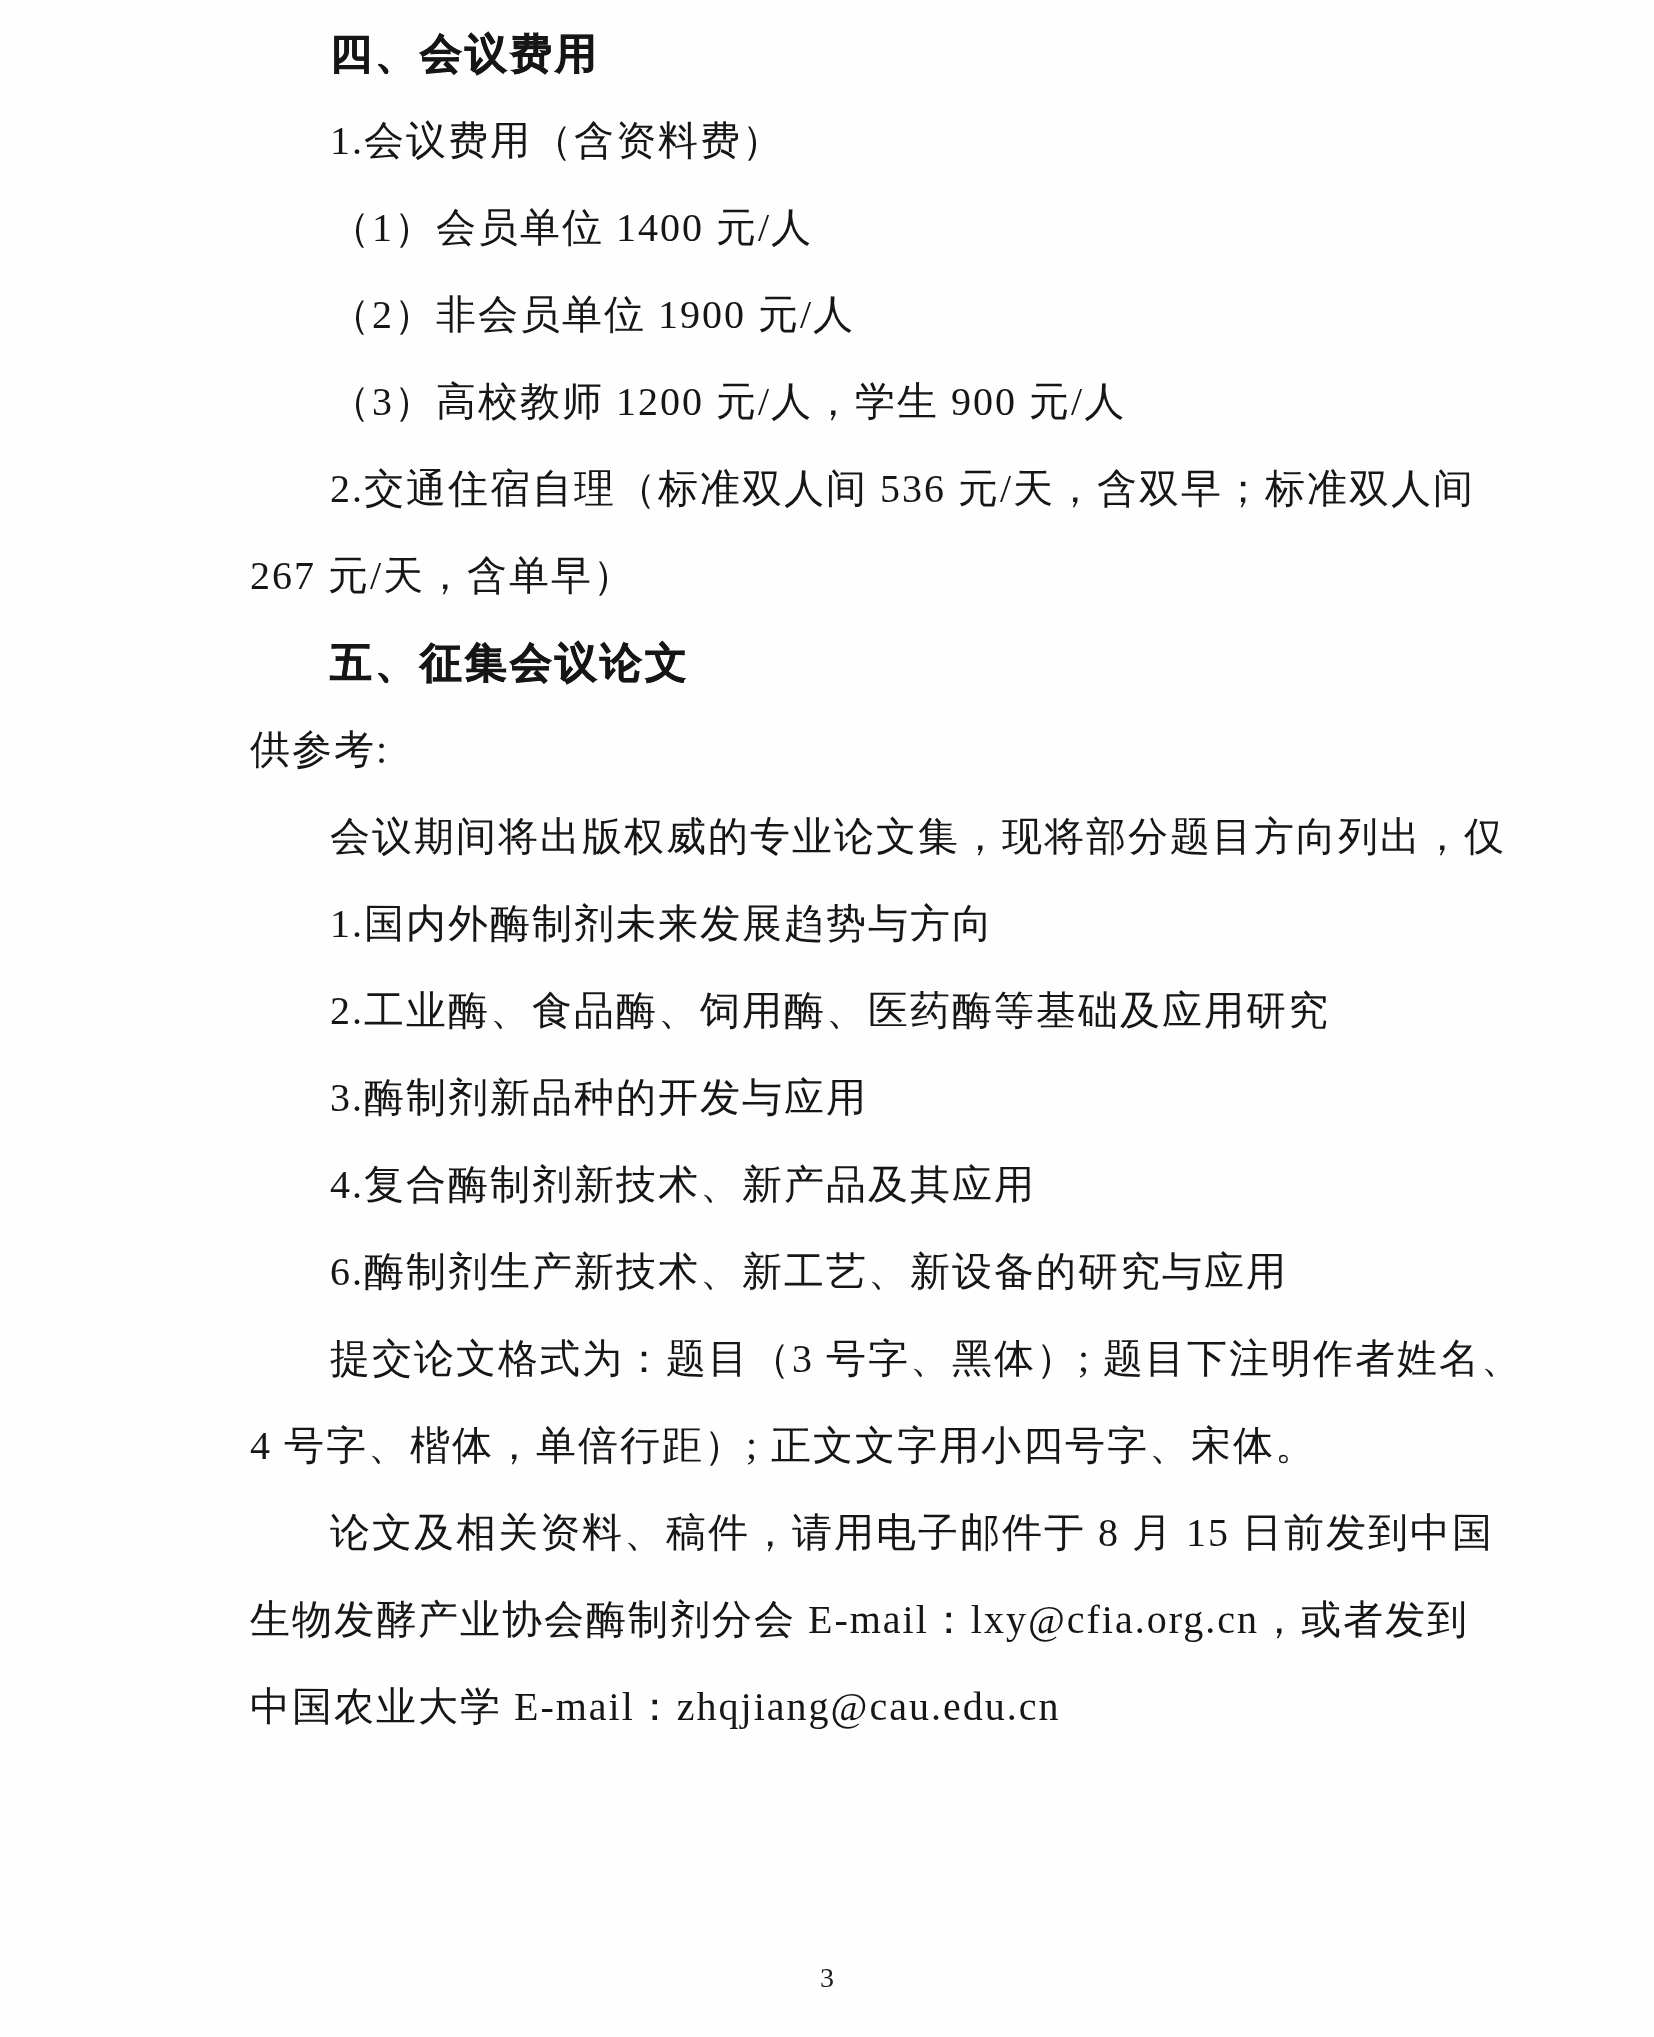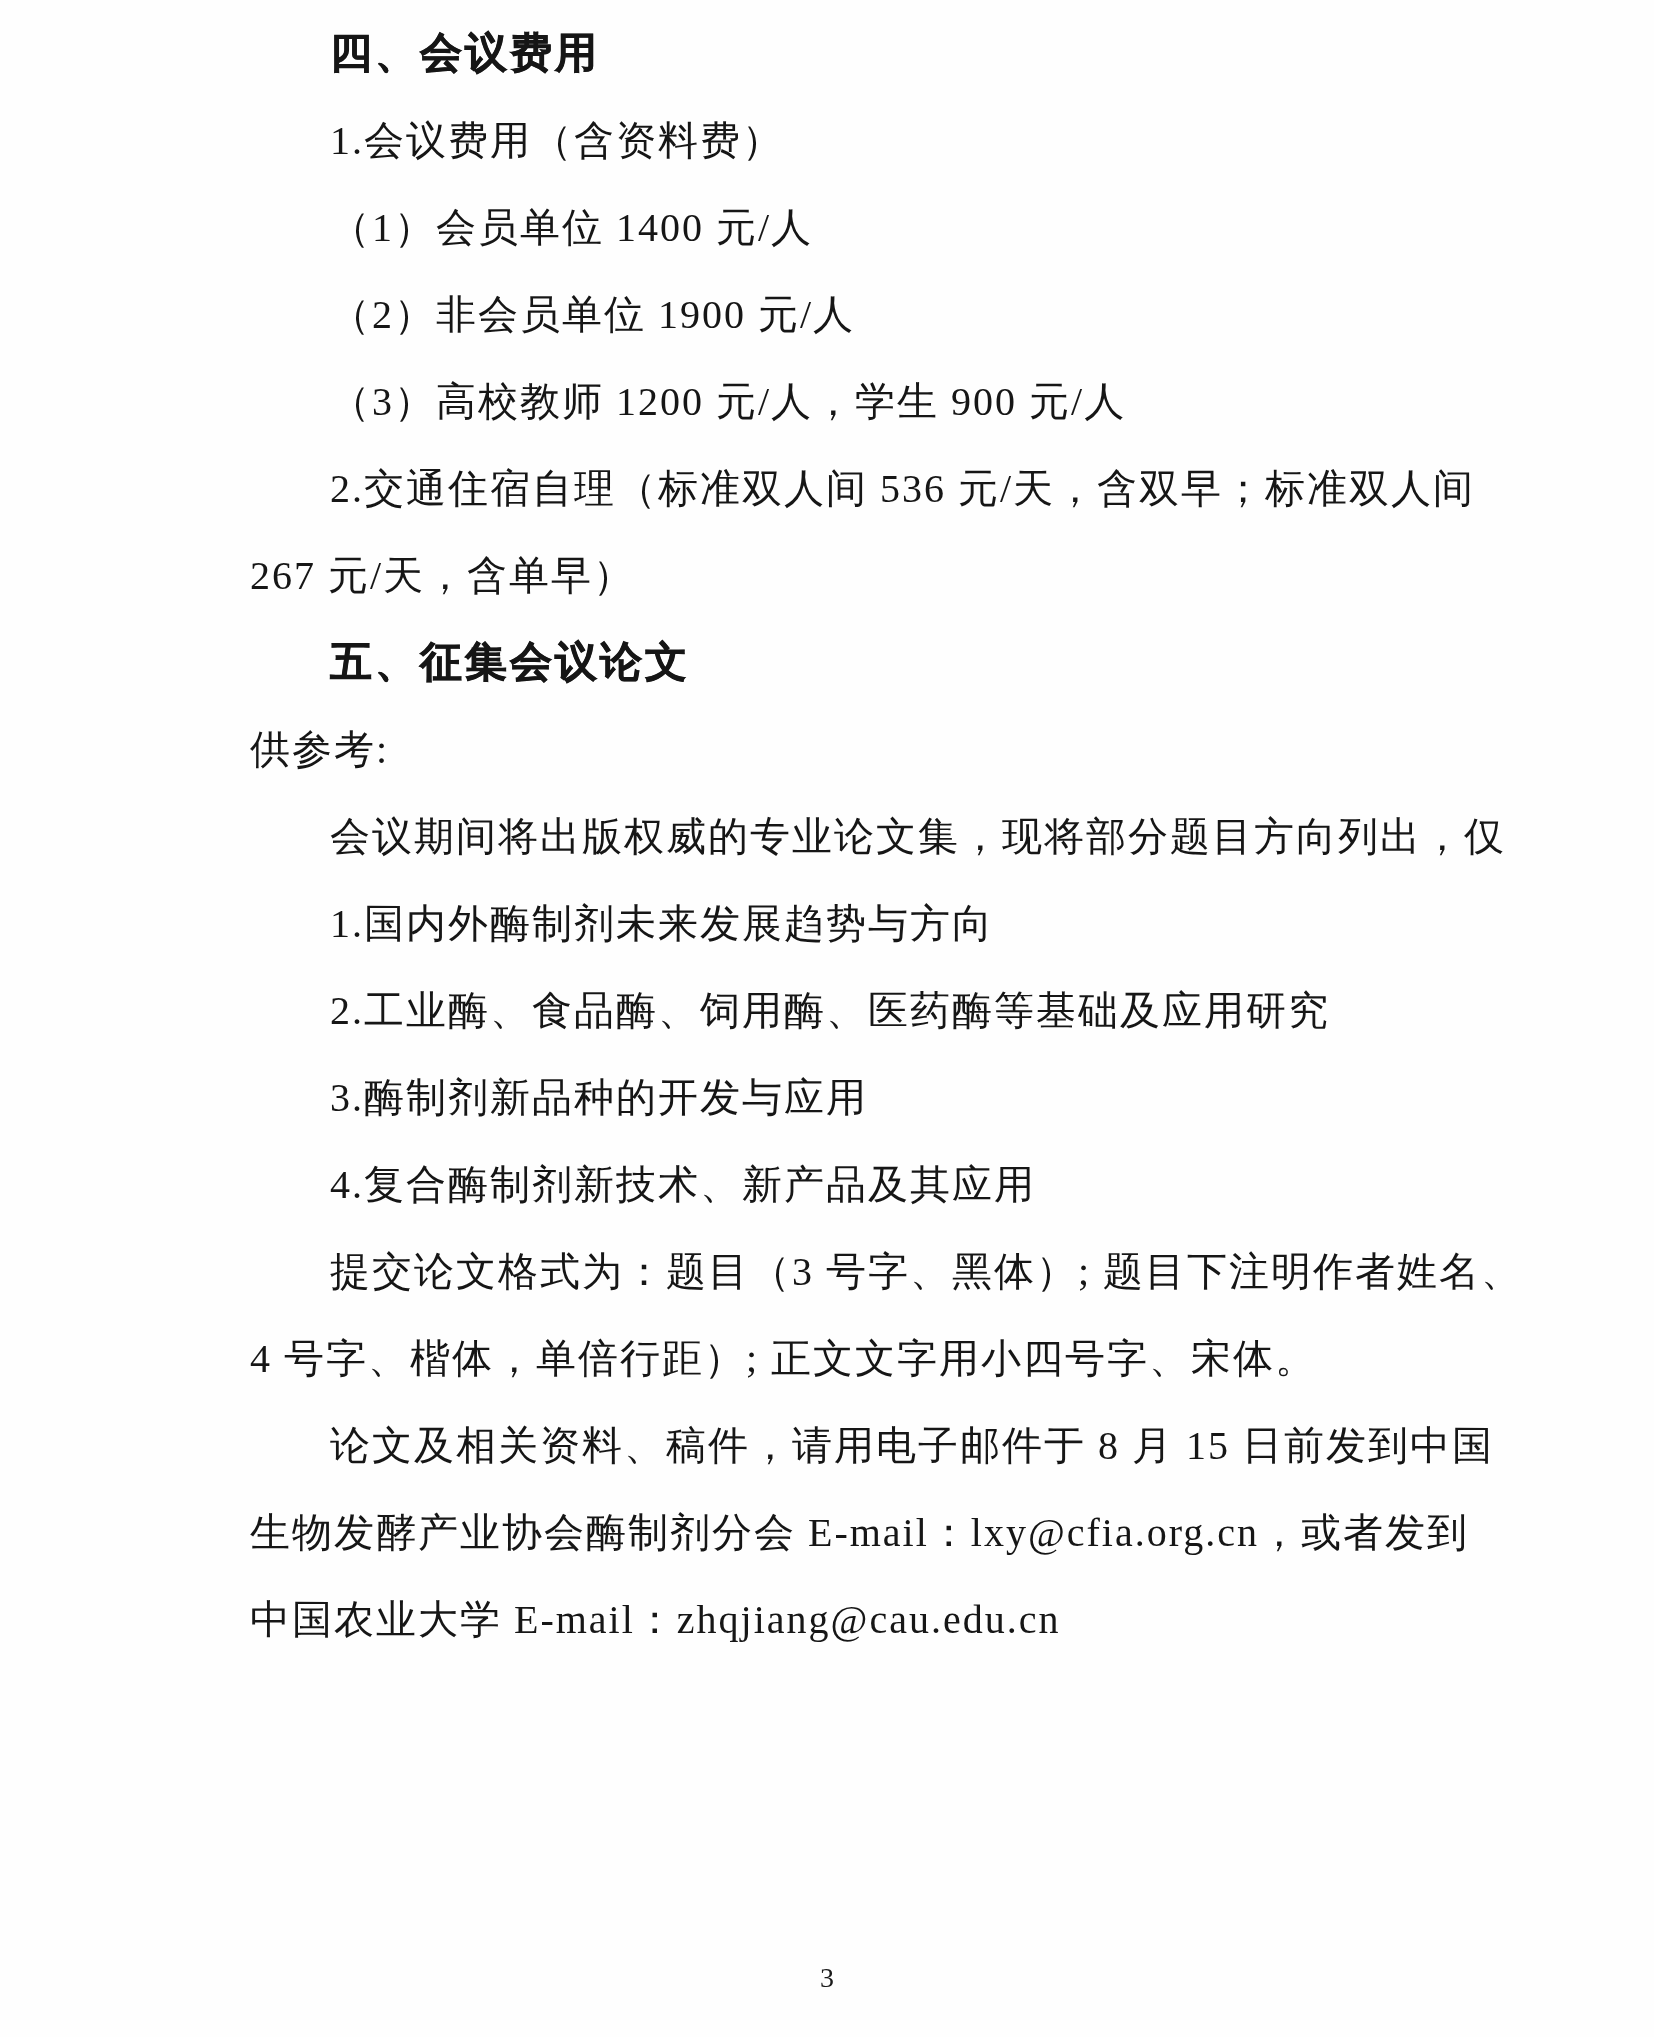--- a/index.html
+++ b/index.html
@@ -31,21 +31,21 @@
     color: #161616;
   }
   .line.indent {
     padding-left: 80px;
   }
   .line.flush {
     padding-left: 0;
   }
   .line.heading {
     padding-left: 80px;
-    font-family: Liberation Serif, serif;
+    font-family: Liberation Sans, sans-serif;
     font-weight: bold;
     font-size: 42px;
     letter-spacing: 3px;
     -webkit-text-stroke: 0.6px #161616;
   }
   .footer {
     position: absolute;
     left: 0;
     right: 0;
     top: 1962px;
@@ -67,20 +67,21 @@
       <div class="line indent">（3）高校教师 1200 元/人，学生 900 元/人</div>
       <div class="line indent">2.交通住宿自理（标准双人间 536 元/天，含双早；标准双人间</div>
       <div class="line flush">267 元/天，含单早）</div>
       <div class="line heading">五、征集会议论文</div>
       <div class="line flush">供参考:</div>
       <div class="line indent">会议期间将出版权威的专业论文集，现将部分题目方向列出，仅</div>
       <div class="line indent">1.国内外酶制剂未来发展趋势与方向</div>
       <div class="line indent">2.工业酶、食品酶、饲用酶、医药酶等基础及应用研究</div>
       <div class="line indent">3.酶制剂新品种的开发与应用</div>
       <div class="line indent">4.复合酶制剂新技术、新产品及其应用</div>
+      <div class="line indent">6.酶制剂生产新技术、新工艺、新设备的研究与应用</div>
       <div class="line indent">提交论文格式为：题目（3 号字、黑体）; 题目下注明作者姓名、</div>
       <div class="line flush">4 号字、楷体，单倍行距）; 正文文字用小四号字、宋体。</div>
       <div class="line indent">论文及相关资料、稿件，请用电子邮件于 8 月 15 日前发到中国</div>
       <div class="line flush">生物发酵产业协会酶制剂分会 E-mail：lxy@cfia.org.cn，或者发到</div>
       <div class="line flush">中国农业大学 E-mail：zhqjiang@cau.edu.cn</div>
     </div>
   <div class="footer">3</div>
 </div>
 
 </body></html>

